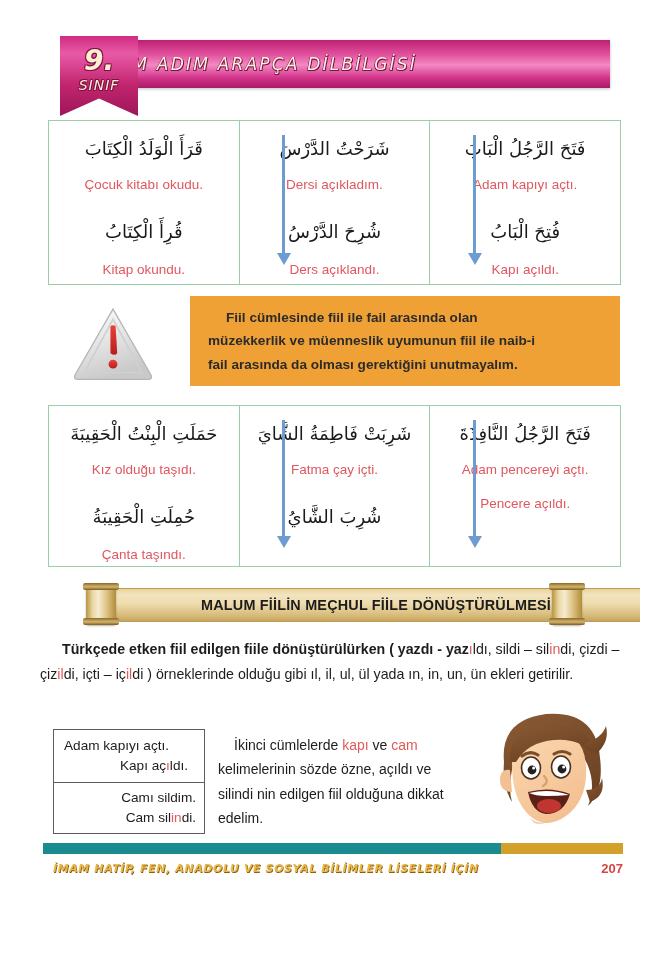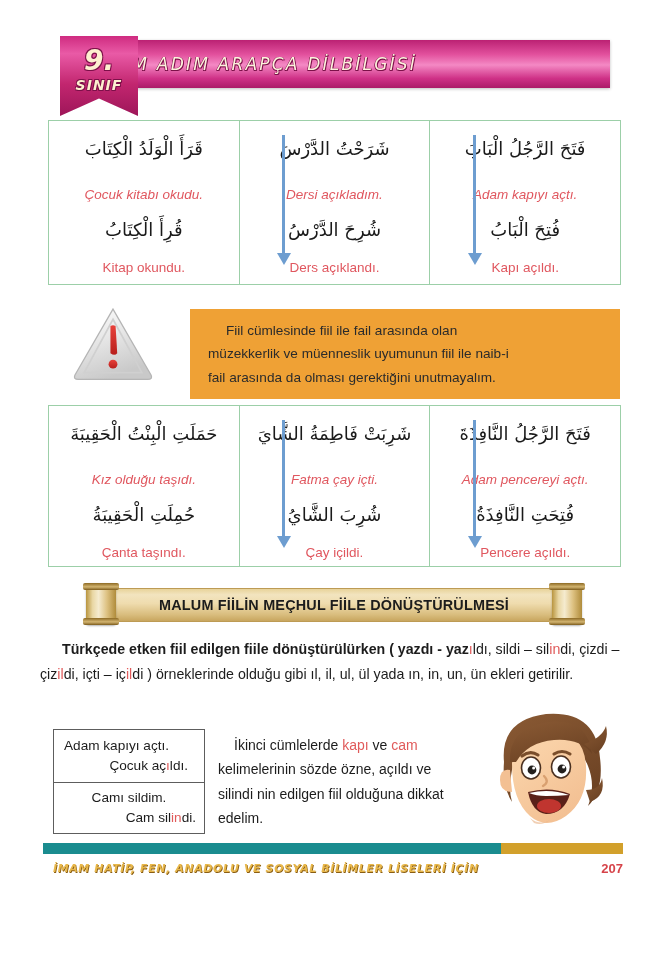--- a/index.html
+++ b/index.html
@@ -70,21 +70,21 @@
     text-shadow: 1px 1px 0 #7c1049, -1px -1px 0 #7c1049,
                  1px -1px 0 #7c1049, -1px 1px 0 #7c1049;
     letter-spacing: 0;
   }
   .grade-label {
     position: absolute;
     left: 0; right: 0; top: 41px;
     text-align: center;
     font-family: "DejaVu Sans", sans-serif;
     font-size: 14px;
-    font-weight: bold;
+    font-weight: normal;
     font-style: italic;
     color: #fdf0cf;
     letter-spacing: 1px;
     text-shadow: 1px 1px 0 #7c1049, -0.8px -0.8px 0 #7c1049,
                  0.8px -0.8px 0 #7c1049, -0.8px 0.8px 0 #7c1049;
   }
 
   
   .sent-table {
     position: absolute;
@@ -114,22 +114,22 @@
     line-height: 1.5;
     white-space: nowrap;
   }
   #table-1 .ar, #table-2 .ar { font-size: 18px; }
   .tr {
     font-size: 13.5px;
     color: #e0575f;
     line-height: 1.3;
   }
   .sent-col .ar.ar-1 { margin-top: 6px; }
-  .sent-col .tr.tr-1 { margin-top: 24px; font-style: italic; }
-  .sent-col .ar.ar-2 { margin-top: 12px; }
+  .sent-col .tr.tr-1 { margin-top: 14px; }
+  .sent-col .ar.ar-2 { margin-top: 24px; }
   .sent-col .tr.tr-2 { margin-top: 16px; }
 
   
   .arrow {
     position: absolute;
     width: 14px;
     top: 16px;
     height: 130px;
     z-index: 4;
   }
@@ -160,44 +160,45 @@
     left: 60px; top: 296px;
     width: 560px; height: 96px;
   }
   .note-icon {
     position: absolute;
     left: 10px; top: 8px;
     width: 86px; height: 78px;
   }
   .note-box {
     position: absolute;
-    left: 130px; top: 13px;
+    left: 130px; top: 0px;
     width: 430px; height: 90px;
     background: #efa135;
     box-sizing: border-box;
     padding: 10px 14px 8px 18px;
+    font-weight: bold;
   }
   .note-box p {
     margin: 0;
     font-size: 13.6px;
     line-height: 1.72;
     color: #2b2b2b;
   }
   .note-box p .indent { padding-left: 18px; }
 
   
   .scroll-wrap {
     position: absolute;
     left: 86px; top: 583px;
     width: 496px; height: 42px;
   }
   .scroll-body {
     position: absolute;
     left: 26px; top: 5px;
-    width: 444px; height: 32px;
+    width: 528px; height: 32px;
     background: linear-gradient(180deg,#e8d39a 0%, #f2e4bf 18%, #efdcae 45%, #d9bd7e 80%, #c8a65f 100%);
     border-top: 1px solid #bd9b54;
     border-bottom: 1px solid #bd9b54;
     display: flex;
     align-items: center;
     justify-content: center;
   }
   .scroll-title {
     font-size: 14.4px;
     font-weight: bold;
@@ -254,21 +255,21 @@
     justify-content: center;
     padding: 0 8px;
   }
   .ex-row + .ex-row { border-top: 1px solid #5d5d5d; }
   .ex-line {
     font-size: 13.6px;
     line-height: 1.46;
     color: #1c1c1c;
     text-align: right;
   }
-  .ex-row .ex-line:first-child { text-align: center; }
+  .ex-row .ex-line:first-child { text-align: right; }
   .ex-row.row-1 .ex-line.l1 { text-align: left; padding-left: 2px; }
   .ex-row.row-1 .ex-line.l2 { text-align: right; padding-right: 8px; }
 
   .side-text {
     position: absolute;
     left: 218px; top: 733px;
     width: 248px;
     font-size: 14px;
     line-height: 1.74;
     color: #1c1c1c;
@@ -385,28 +386,26 @@
       <p><span class="indent">Fiil cümlesinde fiil ile fail arasında olan</span></p>
       <p>müzekkerlik ve müenneslik uyumunun fiil ile naib-i</p>
       <p>fail arasında da olması gerektiğini unutmayalım.</p>
     </div>
   </div>
 
   <div class="sent-table" id="table-2">
     <div class="sent-col">
       <div class="ar ar-1">فَتَحَ الرَّجُلُ النَّافِذَةَ</div>
       <div class="tr tr-1">Adam pencereyi açtı.</div>
-      <div class="ar ar-2">فُتِحَتِ  النَّافِذَةُ</div>
       <div class="tr tr-2">Pencere açıldı.</div>
     </div>
     <div class="sent-col">
       <div class="ar ar-1">شَرِبَتْ فَاطِمَةُ الشَّايَ</div>
       <div class="tr tr-1">Fatma çay içti.</div>
       <div class="ar ar-2">شُرِبَ الشَّايُ</div>
-      <div class="tr tr-2">Çay içildi.</div>
     </div>
     <div class="sent-col">
       <div class="ar ar-1">حَمَلَتِ الْبِنْتُ الْحَقِيبَةَ</div>
       <div class="tr tr-1">Kız olduğu taşıdı.</div>
       <div class="ar ar-2">حُمِلَتِ الْحَقِيبَةُ</div>
       <div class="tr tr-2">Çanta taşındı.</div>
     </div>
     <div class="arrow arrow-a">
       <div class="shaft"></div>
         <div class="head"></div>
@@ -425,21 +424,21 @@
     <div class="scroll-end right"></div>
   </div>
 
   <div class="para">
     <span class="first-indent">Türkçede etken fiil edilgen fiile dönüştürülürken ( yazdı - yaz</span><span class="hl">ı</span><span>ldı, sildi – sil</span><span class="hl">in</span><span>di, çizdi – çiz</span><span class="hl">il</span><span>di, içti – iç</span><span class="hl">il</span><span>di ) örneklerinde olduğu gibi ıl, il, ul, ül yada ın, in, un, ün ekleri getirilir.</span>
   </div>
 
   <div class="ex-box">
     <div class="ex-row row-1">
       <div class="ex-line l1">Adam kapıyı açtı.</div>
-      <div class="ex-line l2"><span>Çocuk aç</span><span class="hl">ı</span><span>ldı.</span></div>
+      <div class="ex-line l2"><span>Kapı aç</span><span class="hl">ı</span><span>ldı.</span></div>
     </div>
     <div class="ex-row row-2">
       <div class="ex-line">Camı sildim.</div>
       <div class="ex-line"><span>Cam sil</span><span class="hl">in</span><span>di.</span></div>
     </div>
   </div>
 
   <div class="side-text">
     <span class="s-indent">İkinci cümlelerde </span><span class="hl">kapı</span><span> ve </span><span class="hl">cam</span><span> kelimelerinin sözde özne, açıldı ve silindi nin edilgen fiil olduğuna dikkat edelim.</span>
   </div>

